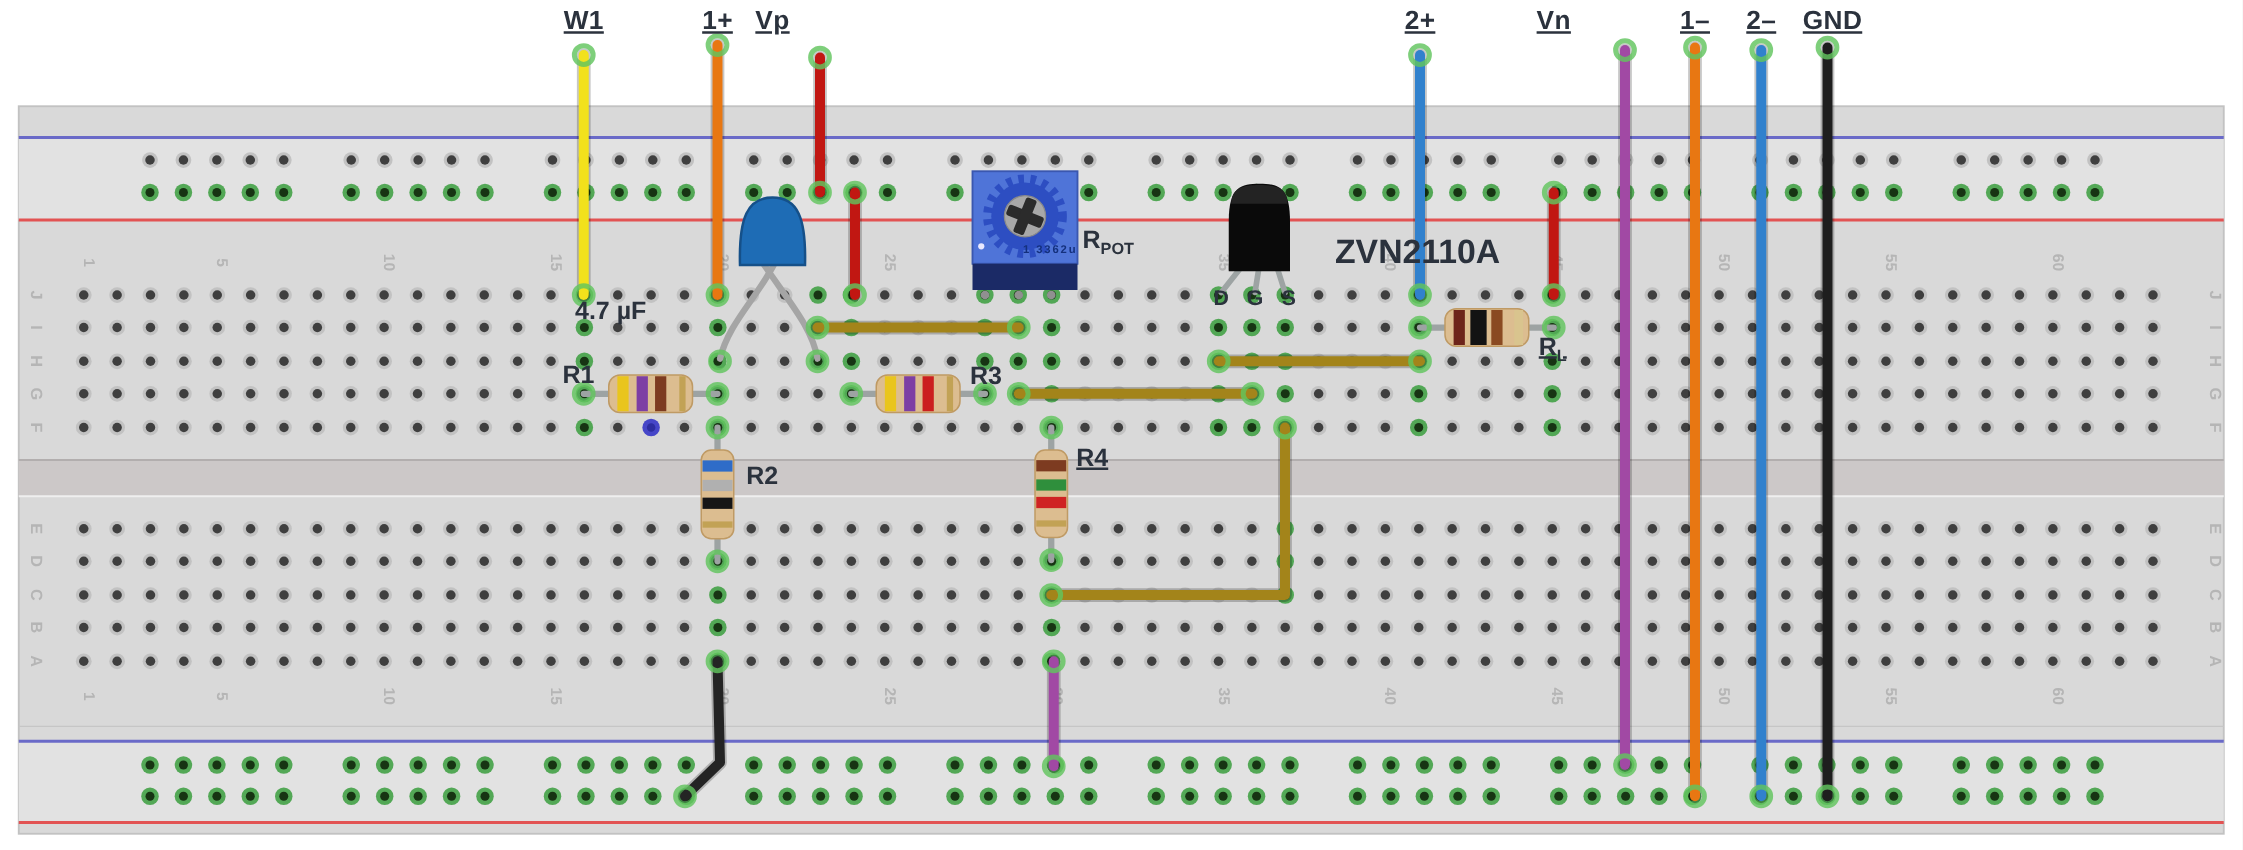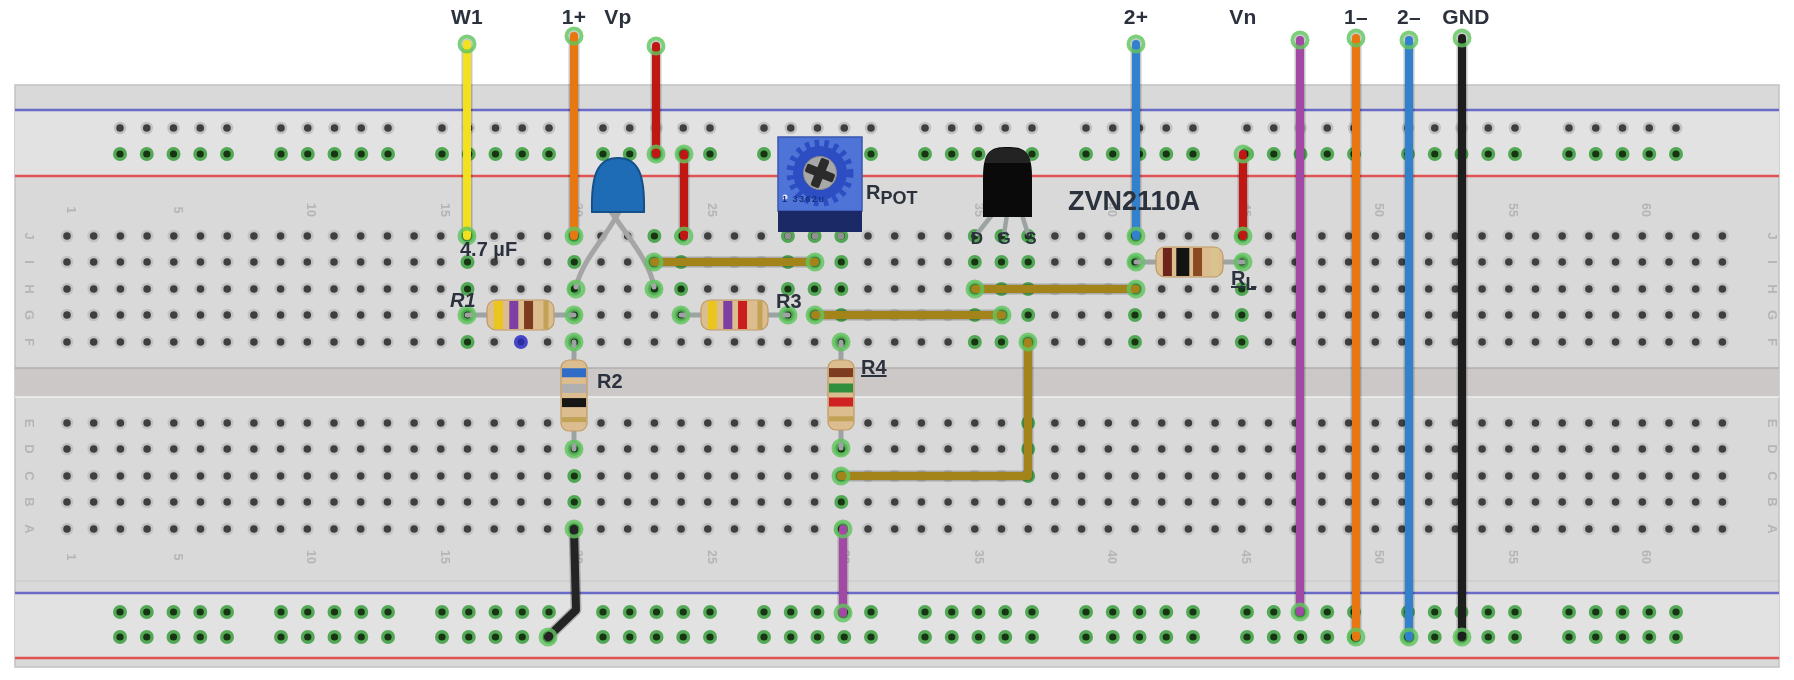--- a/index.html
+++ b/index.html
@@ -1,24 +1,24 @@
 <!DOCTYPE html>
 <html><head>
 <meta charset="utf-8">
 <style>
   html,body{margin:0;padding:0;background:#ffffff;}
   .page{position:relative;width:1794px;height:680px;overflow:hidden;background:#ffffff;
         font-family:"Liberation Sans","DejaVu Sans",sans-serif;}
   .page svg{position:absolute;left:0;top:0;}
   .labels-layer{position:absolute;left:0;top:0;width:100%;height:100%;pointer-events:none;}
   .lbl{position:absolute;color:#2b323d;font-weight:bold;white-space:nowrap;}
-  .toplbl{font-size:21px;transform:translateX(-50%);letter-spacing:.3px;}
+  .toplbl{font-size:21px;transform:translateX(-50%);letter-spacing:.3px;text-decoration:underline;}
   .clbl{font-size:20px;}
   .pinlbl{font-size:17px;transform:translateX(-50%);}
-  .sublbl{font-size:18px;vertical-align:-5px;letter-spacing:0;}
+  .sublbl{font-size:13px;vertical-align:-5px;letter-spacing:0;}
   .marking{position:absolute;font-weight:bold;font-size:9px;color:#14307d;letter-spacing:1.5px;}
 </style>
 </head>
 <body>
 
 <div class="page">
   <svg id="bb" width="1794" height="680" viewBox="0 0 1794 680">
       <rect x="15" y="85" width="1764" height="582" fill="#d9d9d9" stroke="#c2c2c2" stroke-width="1.5"></rect>
       <rect x="15" y="110" width="1764" height="66" fill="#e2e2e2"></rect>
       <rect x="15" y="593" width="1764" height="65" fill="#e2e2e2"></rect>
@@ -1870,30 +1870,30 @@
         <div class="lbl toplbl" style="left: 618px; top: 5px;">Vp</div>
         <div class="lbl toplbl" style="left: 1136px; top: 5px;">2+</div>
         <div class="lbl toplbl" style="left: 1243px; top: 5px;">Vn</div>
         <div class="lbl toplbl" style="left: 1356px; top: 5px;">1–</div>
         <div class="lbl toplbl" style="left: 1409px; top: 5px;">2–</div>
         <div class="lbl toplbl" style="left: 1466px; top: 5px; text-align: center;">GND</div>
       </div>
 
     <div class="lbl clbl" style="left:460px;top:238px;width:125px;text-align:left;">4.7 µF</div>
 
-    <div class="lbl clbl" style="left:450px;top:289px;font-style:italic;">R1</div>
+    <div class="lbl clbl" style="left:450px;top:289px;">R1</div>
     <div class="lbl clbl" style="left:597px;top:370px;">R2</div>
     <div class="lbl clbl" style="left:776px;top:290px;">R3</div>
     <div class="lbl clbl" style="left:861px;top:356px;text-decoration:underline;">R4</div>
 
     <div class="lbl clbl" style="left:1231px;top:267px;text-decoration:underline;"><span>R</span><span class="sublbl">L</span></div>
 
     <div class="lbl clbl" style="left:866px;top:181px;"><span>R</span><span class="sublbl">POT</span></div>
 
     <div class="lbl" style="left:1068px;top:186px;font-size:27px;">ZVN2110A</div>
 
     <div class="lbl pinlbl" style="left:977px;top:229px;">D</div>
     <div class="lbl pinlbl" style="left:1004px;top:229px;">G</div>
     <div class="lbl pinlbl" style="left:1031px;top:229px;">S</div>
 
-    <div class="marking" style="left:782px;top:194px;width:80px;">1 3362u</div>
+    <div class="marking" style="left:782px;top:194px;width:80px;text-align:right;">1 3362u</div>
   </div>
 </div>
 
 </body></html>

